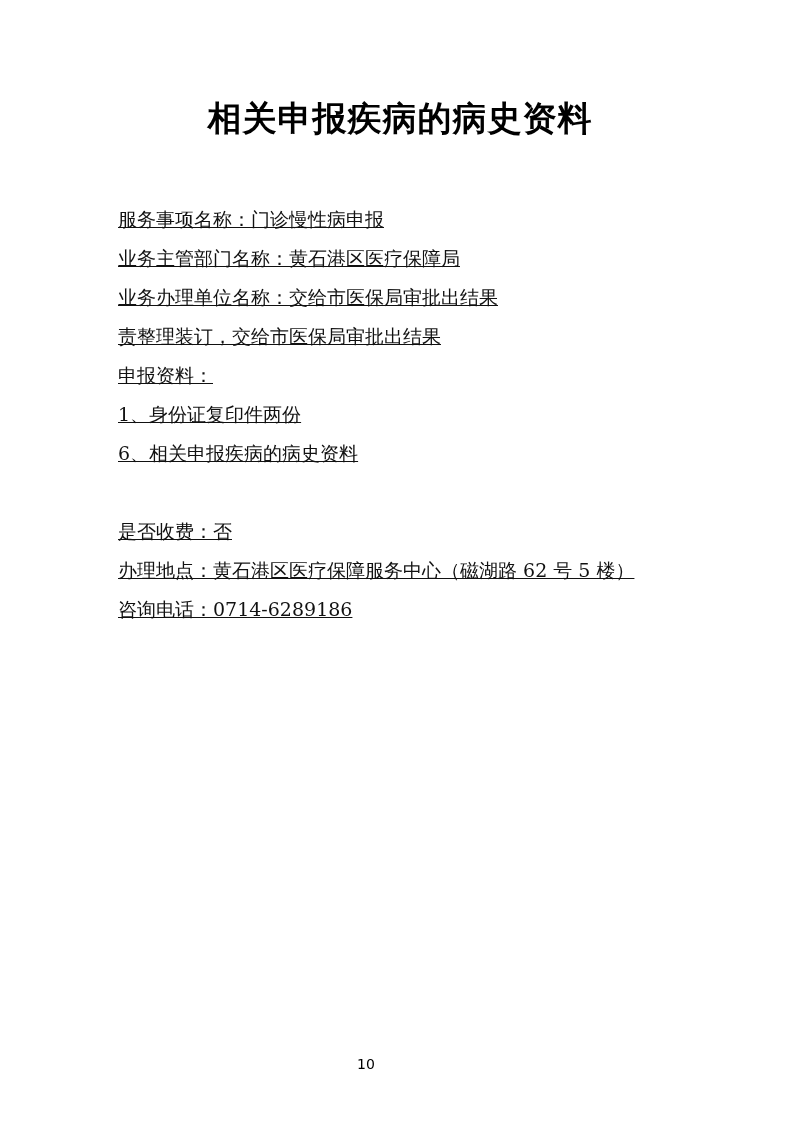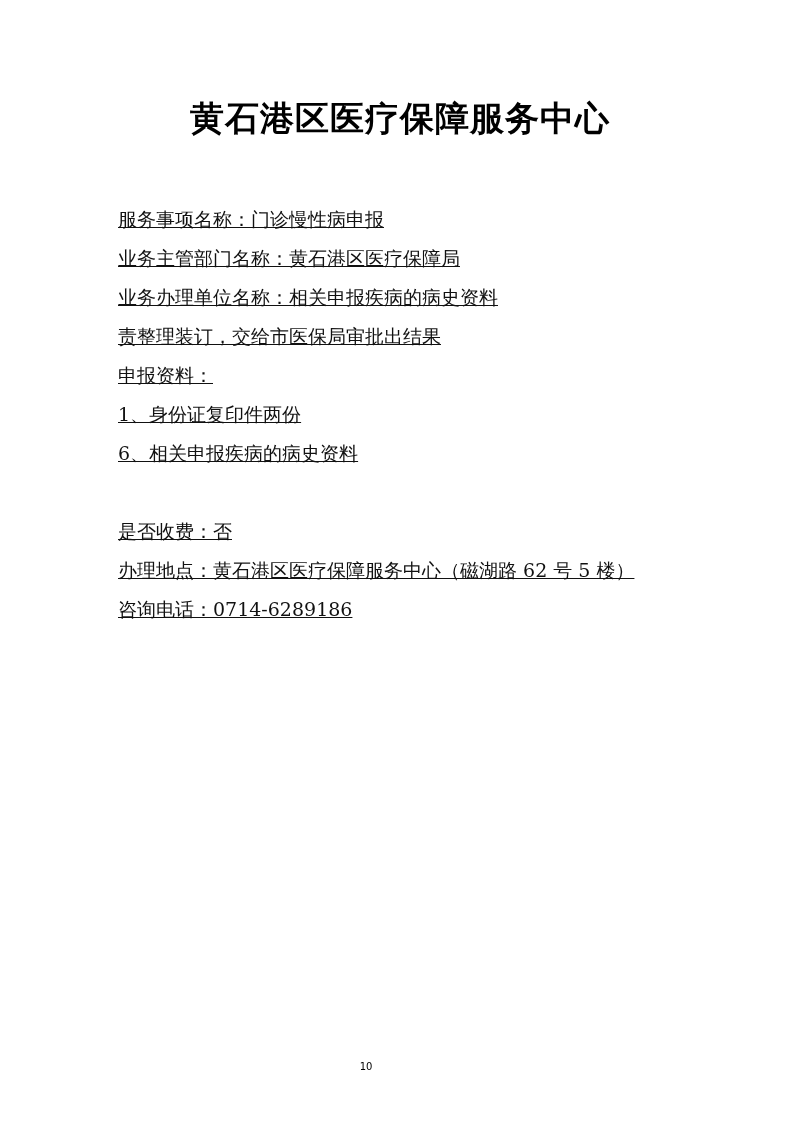--- a/index.html
+++ b/index.html
@@ -49,36 +49,36 @@
   }
   .spacer {
     height: 39px;
   }
   .page-number {
     position: absolute;
     bottom: 60px;
     left: 0;
     width: 732px;
     text-align: center;
-    font-size: 10px;
+    font-size: 14px;
     font-family: "DejaVu Sans", "Liberation Sans", sans-serif;
     color: #000000;
   }
 </style>
 </head>
 <body>
 
 <div class="page">
 
-  <div class="doc-title">黄石港区医疗保障服务中心</div>
+  <div class="doc-title">相关申报疾病的病史资料</div>
 
   <div class="body-block">
     <div class="line">服务事项名称：门诊慢性病申报</div>
     <div class="line">业务主管部门名称：黄石港区医疗保障局</div>
-    <div class="line">业务办理单位名称：相关申报疾病的病史资料</div>
+    <div class="line">业务办理单位名称：交给市医保局审批出结果</div>
     <div class="line">责整理装订，交给市医保局审批出结果</div>
     <div class="line">申报资料：</div>
     <div class="line">1、身份证复印件两份</div>
     <div class="line">6、相关申报疾病的病史资料</div>
     <div class="spacer"></div>
     <div class="line">是否收费：否</div>
     <div class="line">办理地点：黄石港区医疗保障服务中心（磁湖路 62 号 5 楼）</div>
     <div class="line">咨询电话：0714-6289186</div>
   </div>
 

